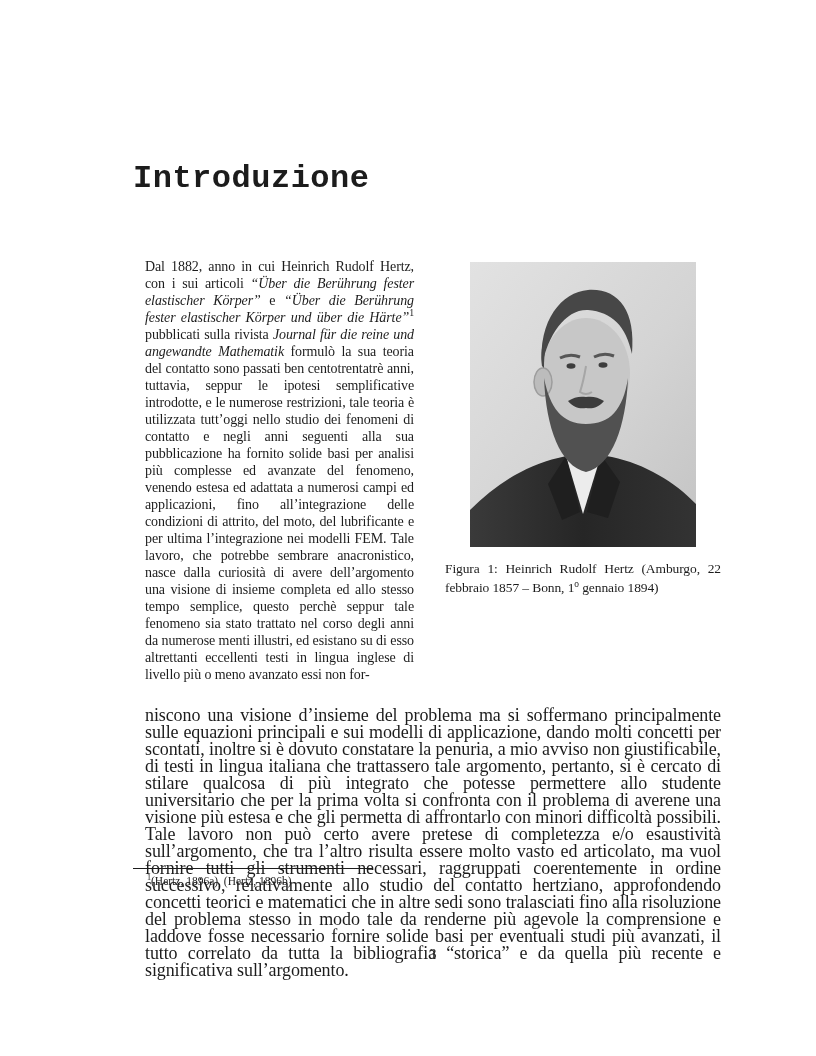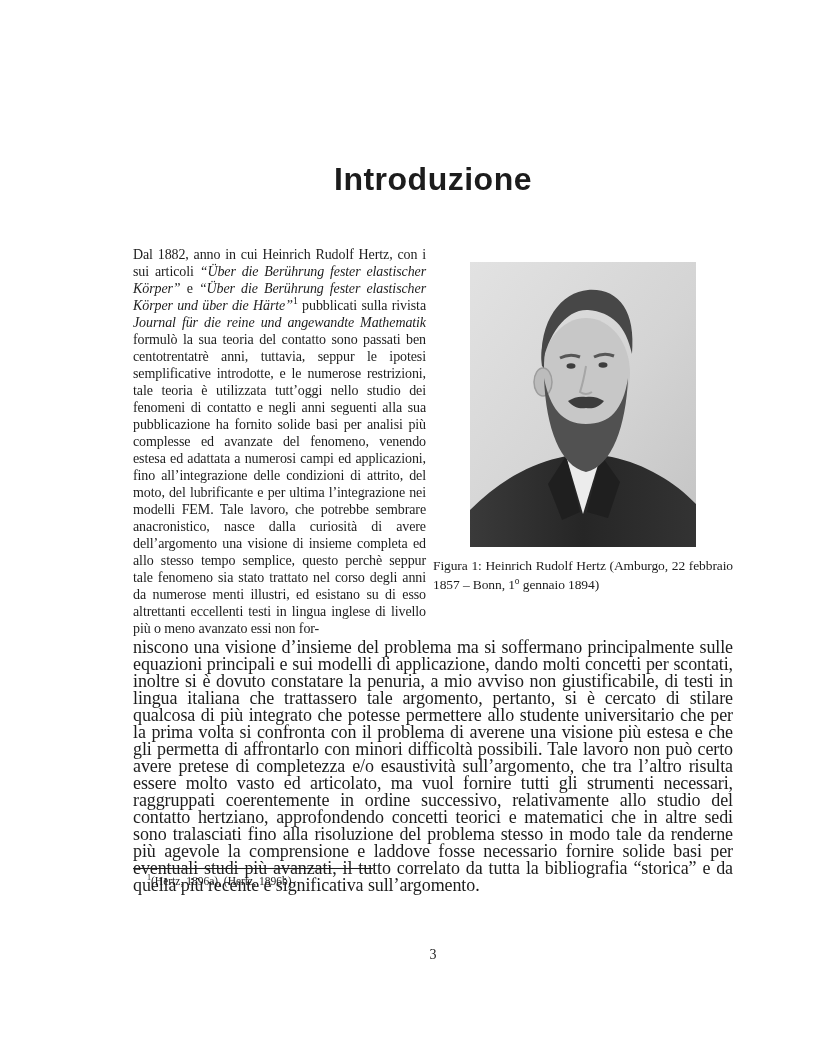--- a/index.html
+++ b/index.html
@@ -3,30 +3,30 @@
 <meta charset="utf-8">
 <style>
   html,body { margin:0; padding:0; background:#e8e8e8; }
   .page {
     position:relative; width:816px; height:1056px; margin:0 auto;
     background:#ffffff; color:#1c1c1c; overflow:hidden;
     font-family:"Liberation Serif", serif;
   }
   .content { position:absolute; left:133px; top:158px; width:600px; }
   h1.chapter {
-    margin:0 0 46px 0; font-family:Liberation Sans, sans-serif;
-    font-weight:bold; font-size:32px; line-height:42px; letter-spacing:0.5px;text-align:center;
+    margin:0 0 46px 0; font-family:Liberation Mono, monospace;
+    font-weight:bold; font-size:32px; line-height:42px; letter-spacing:0.5px;
   }
   .row { display:flex; align-items:flex-start; }
   .leftcol {
     width:293px; margin-right:7px;
     font-size:14px; line-height:17px; text-align:justify;
     hyphens:auto; -webkit-hyphens:auto; letter-spacing:-0.1px;
   }
-  .leftcol p, .widepar p, figcaption p { margin:0; }
+  .leftcol p, .widepar p, figcaption p { margin:12px; }
   .figcol { width:300px; }
   figure.hertz { margin:16px 0 0 0;font-family:Liberation Serif, serif; }
   .photo-frame { width:226px; height:285px; margin:0 auto; display:block; }
   figcaption {
     margin-top:9px; font-size:13.5px; line-height:19px; text-align:justify;
     letter-spacing:-0.1px;
   }
   .widepar {
     margin-top:2px; width:600px;
     font-size:18px; line-height:17px; text-align:justify;

